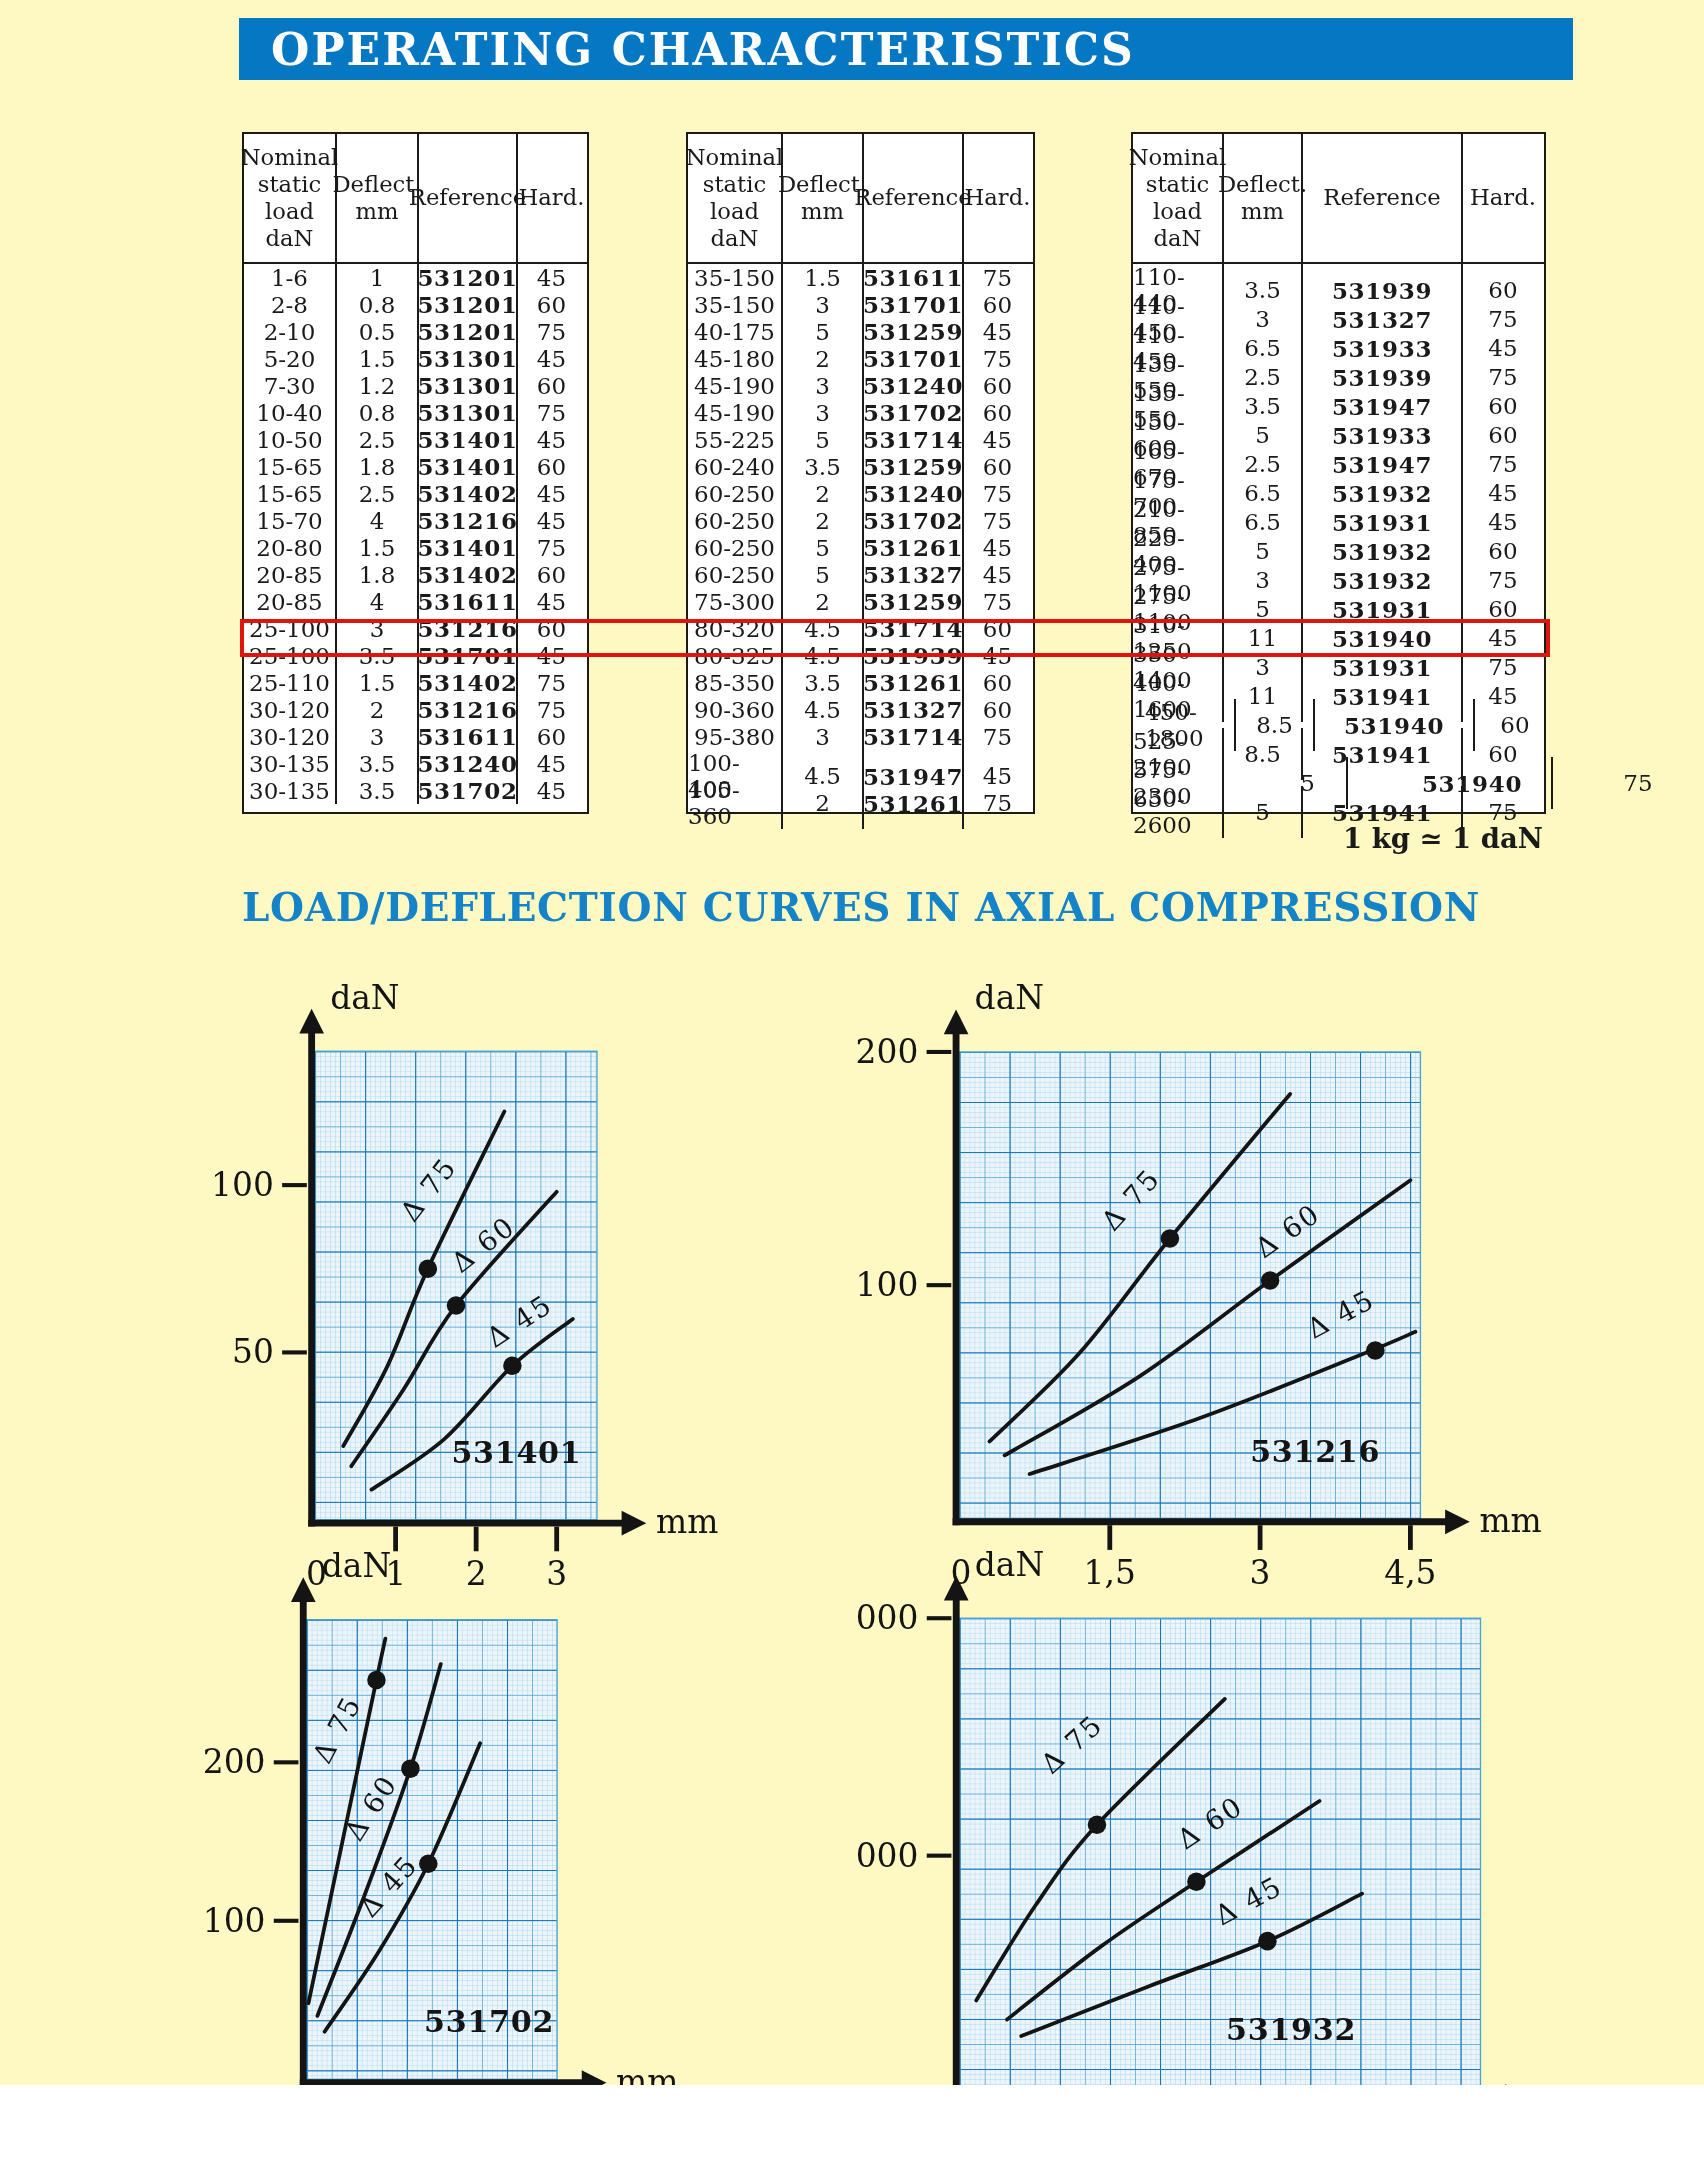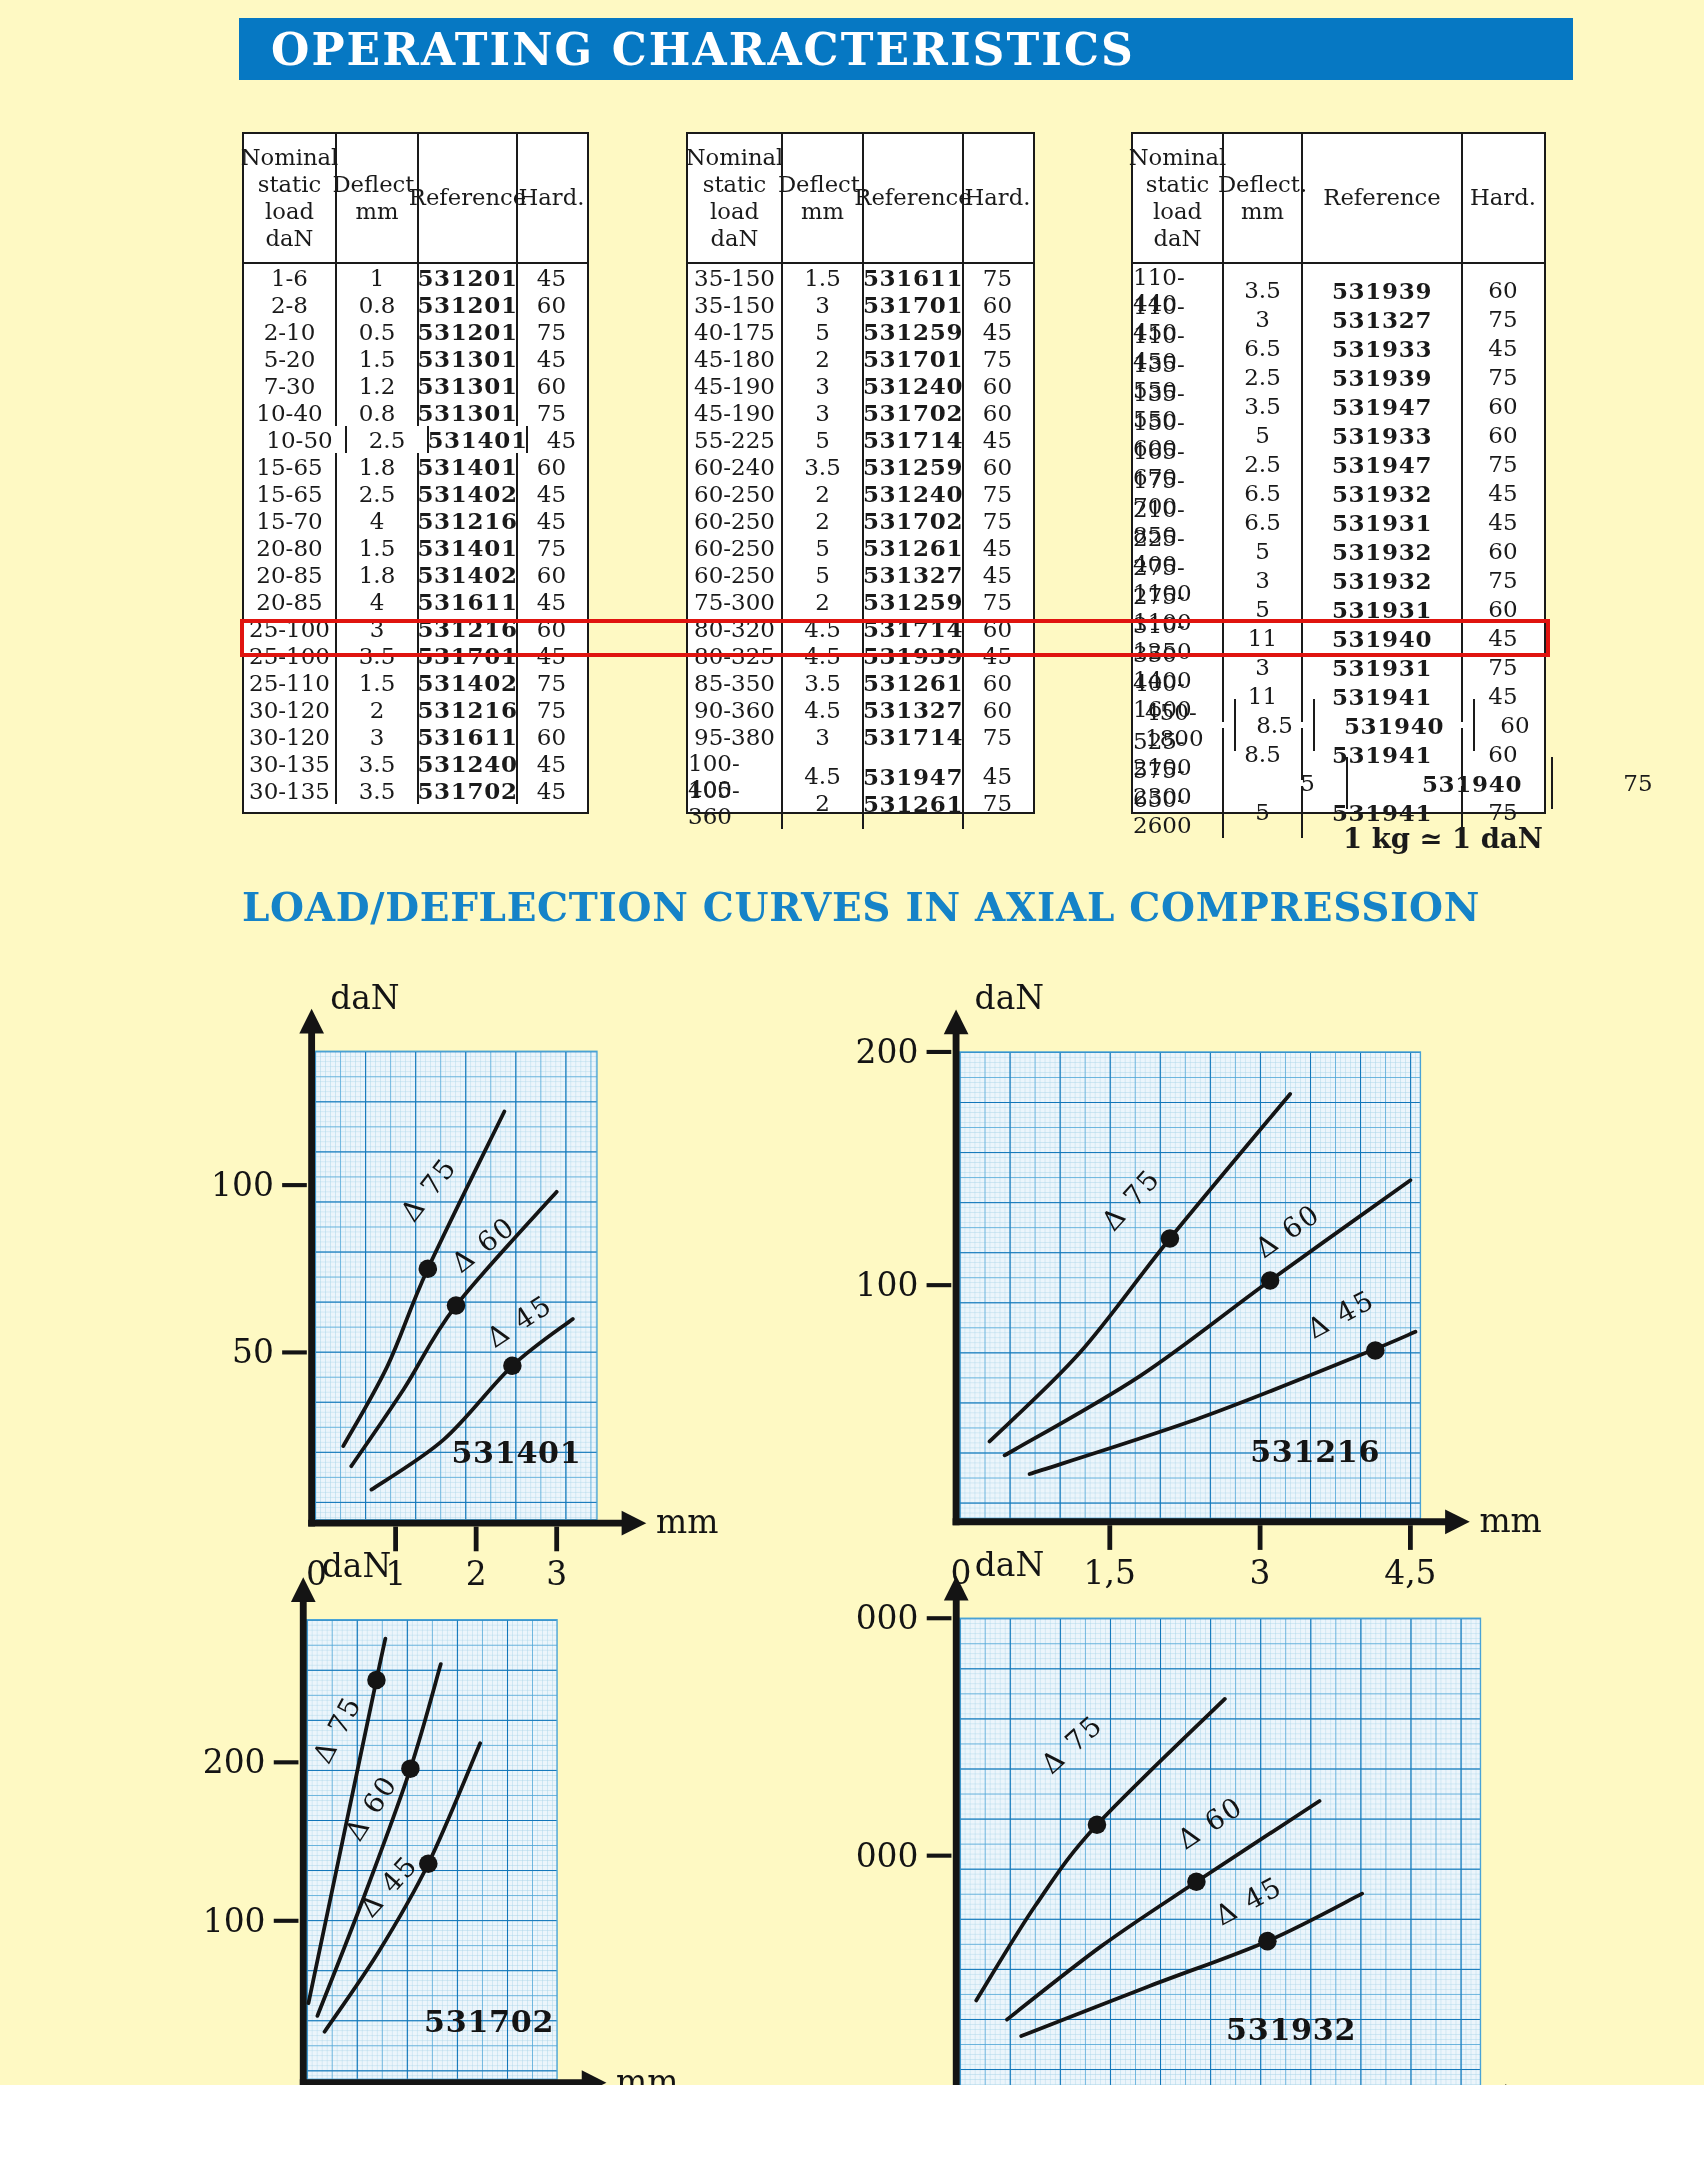--- a/index.html
+++ b/index.html
@@ -105,21 +105,21 @@
           <div class="c">1.2</div>
           <div class="c ref">531301</div>
           <div class="c">60</div>
         </div>
         <div class="trow" style="grid-template-columns: 93px 82px 99px 67px; height: 27px;">
           <div class="c">10-40</div>
           <div class="c">0.8</div>
           <div class="c ref">531301</div>
           <div class="c">75</div>
         </div>
-        <div class="trow" style="grid-template-columns: 93px 82px 99px 67px; height: 27px; margin-left: 10px;">
+        <div class="trow" style="grid-template-columns: 93px 82px 99px 67px; height: 27px;">
           <div class="c">10-50</div>
           <div class="c">2.5</div>
           <div class="c ref">531401</div>
           <div class="c">45</div>
         </div>
         <div class="trow" style="grid-template-columns: 93px 82px 99px 67px; height: 27px;">
           <div class="c">15-65</div>
           <div class="c">1.8</div>
           <div class="c ref">531401</div>
           <div class="c">60</div>

